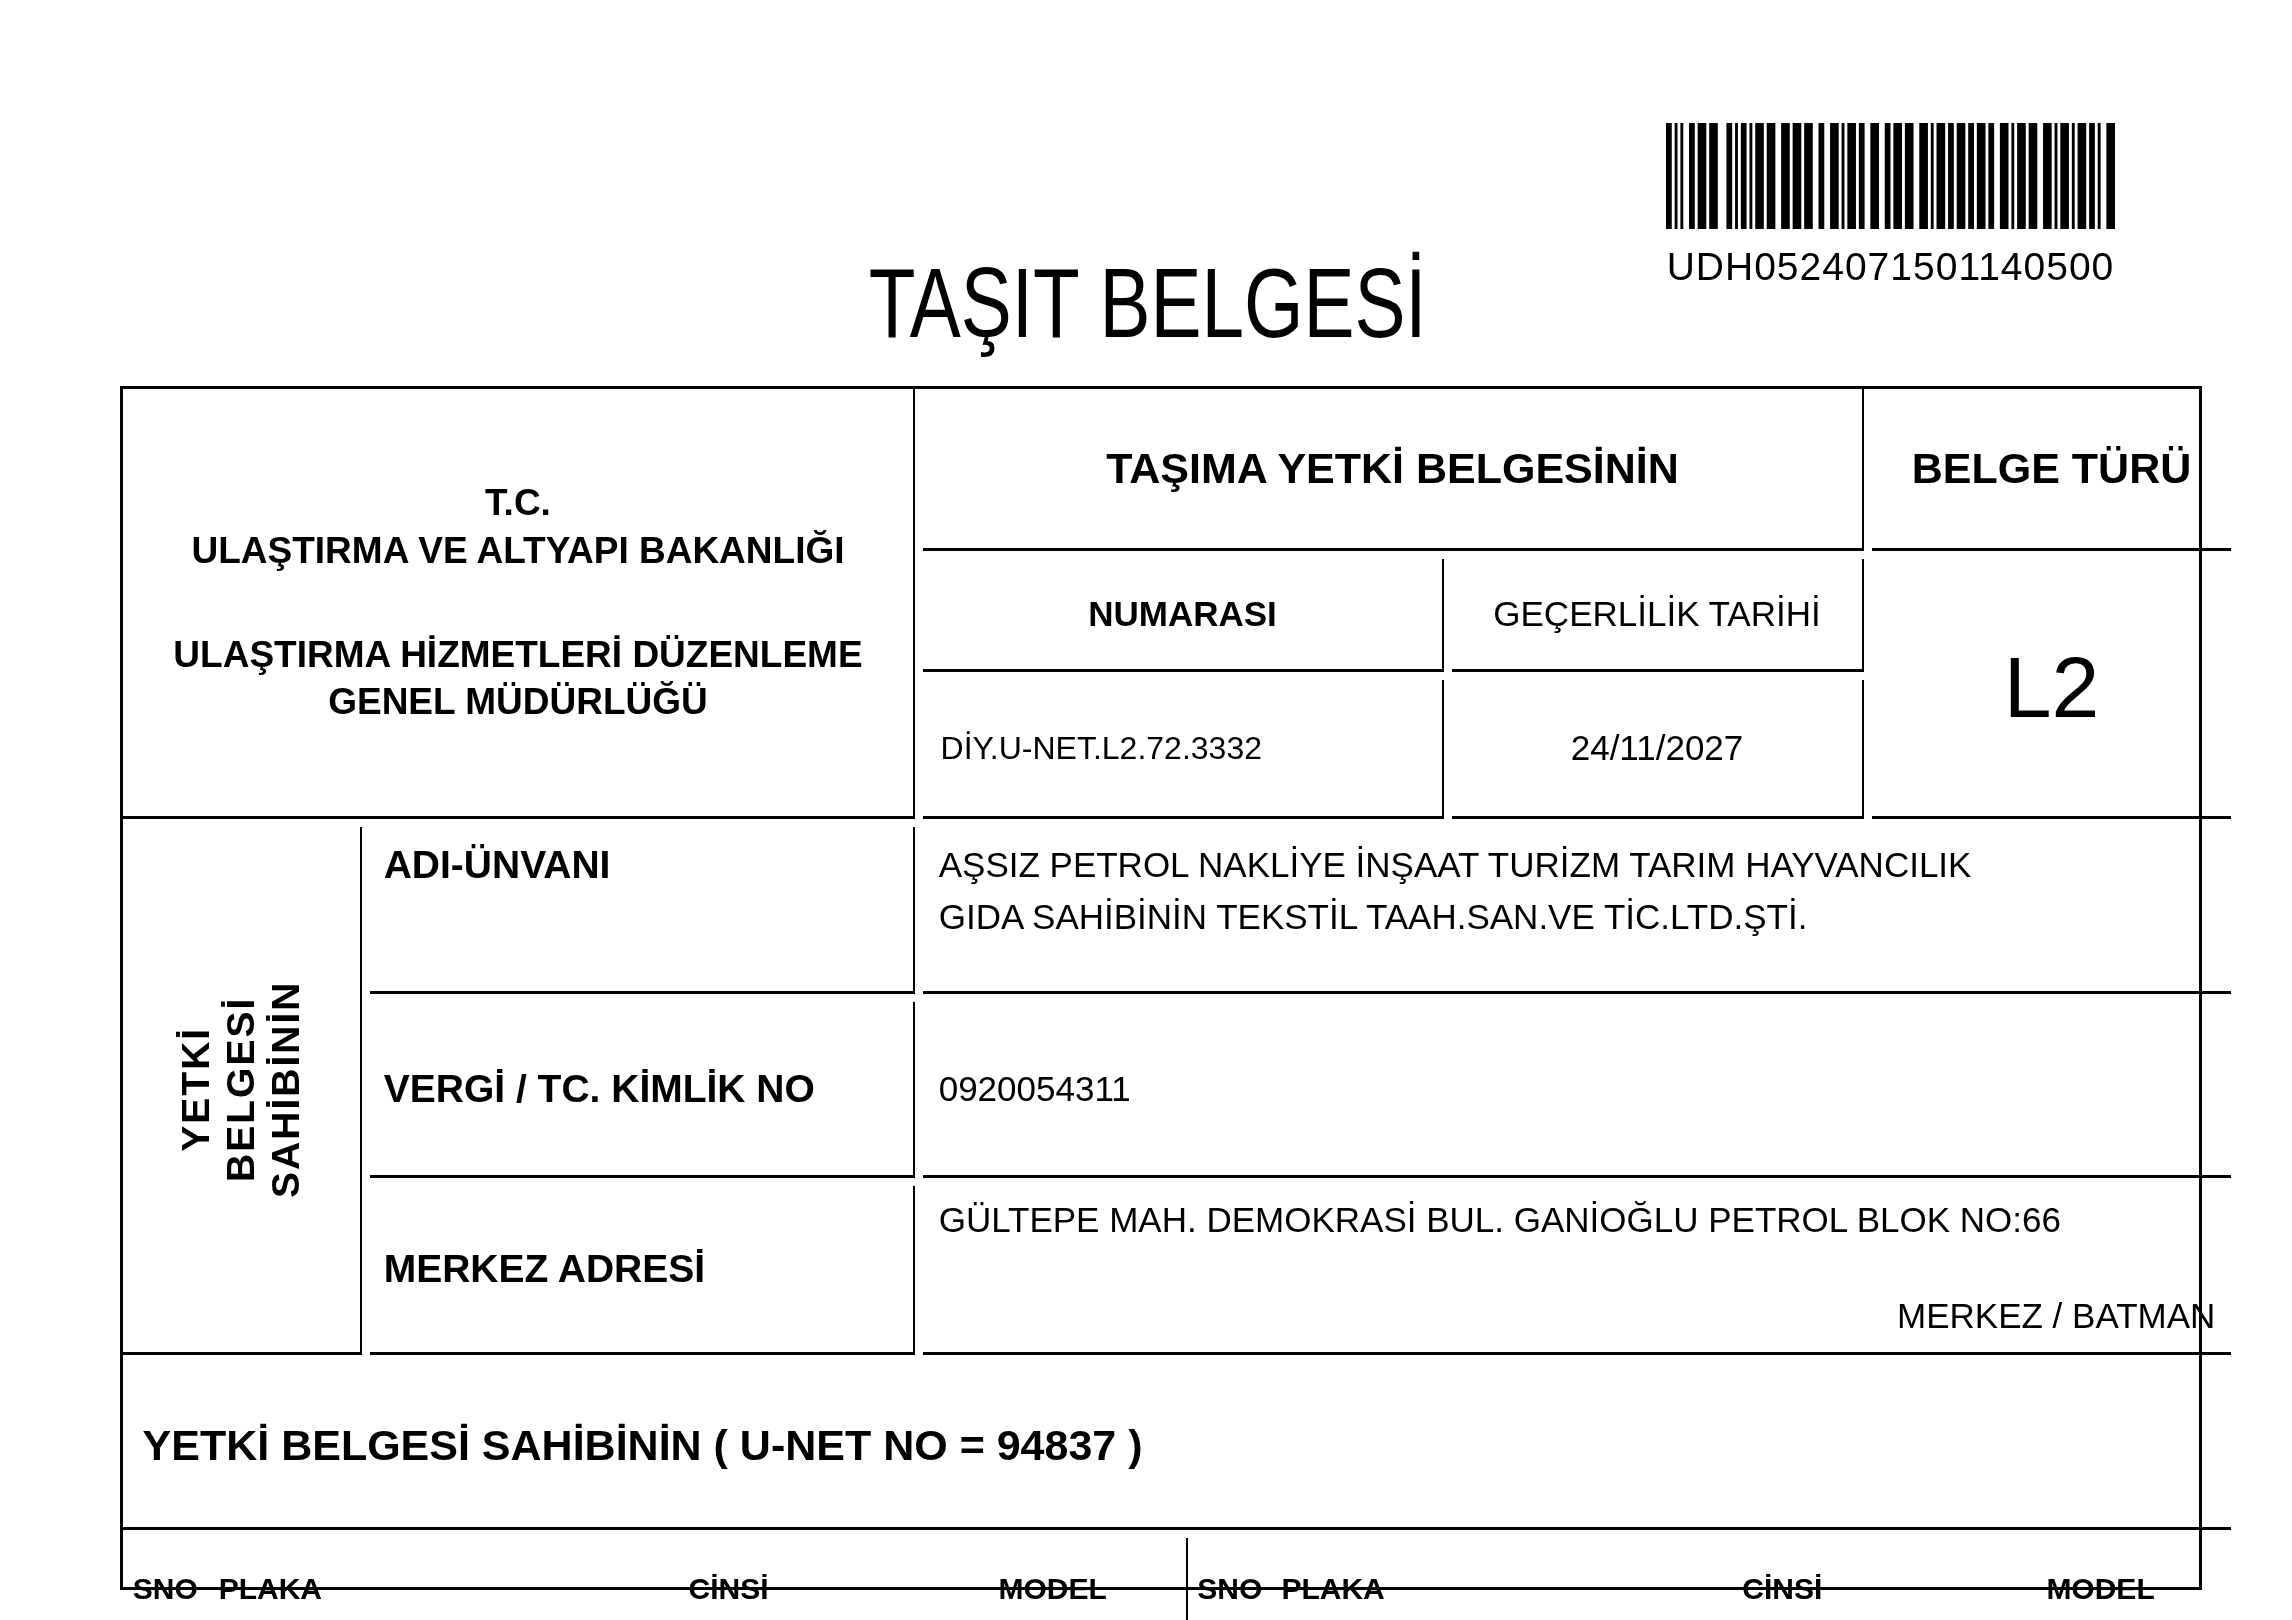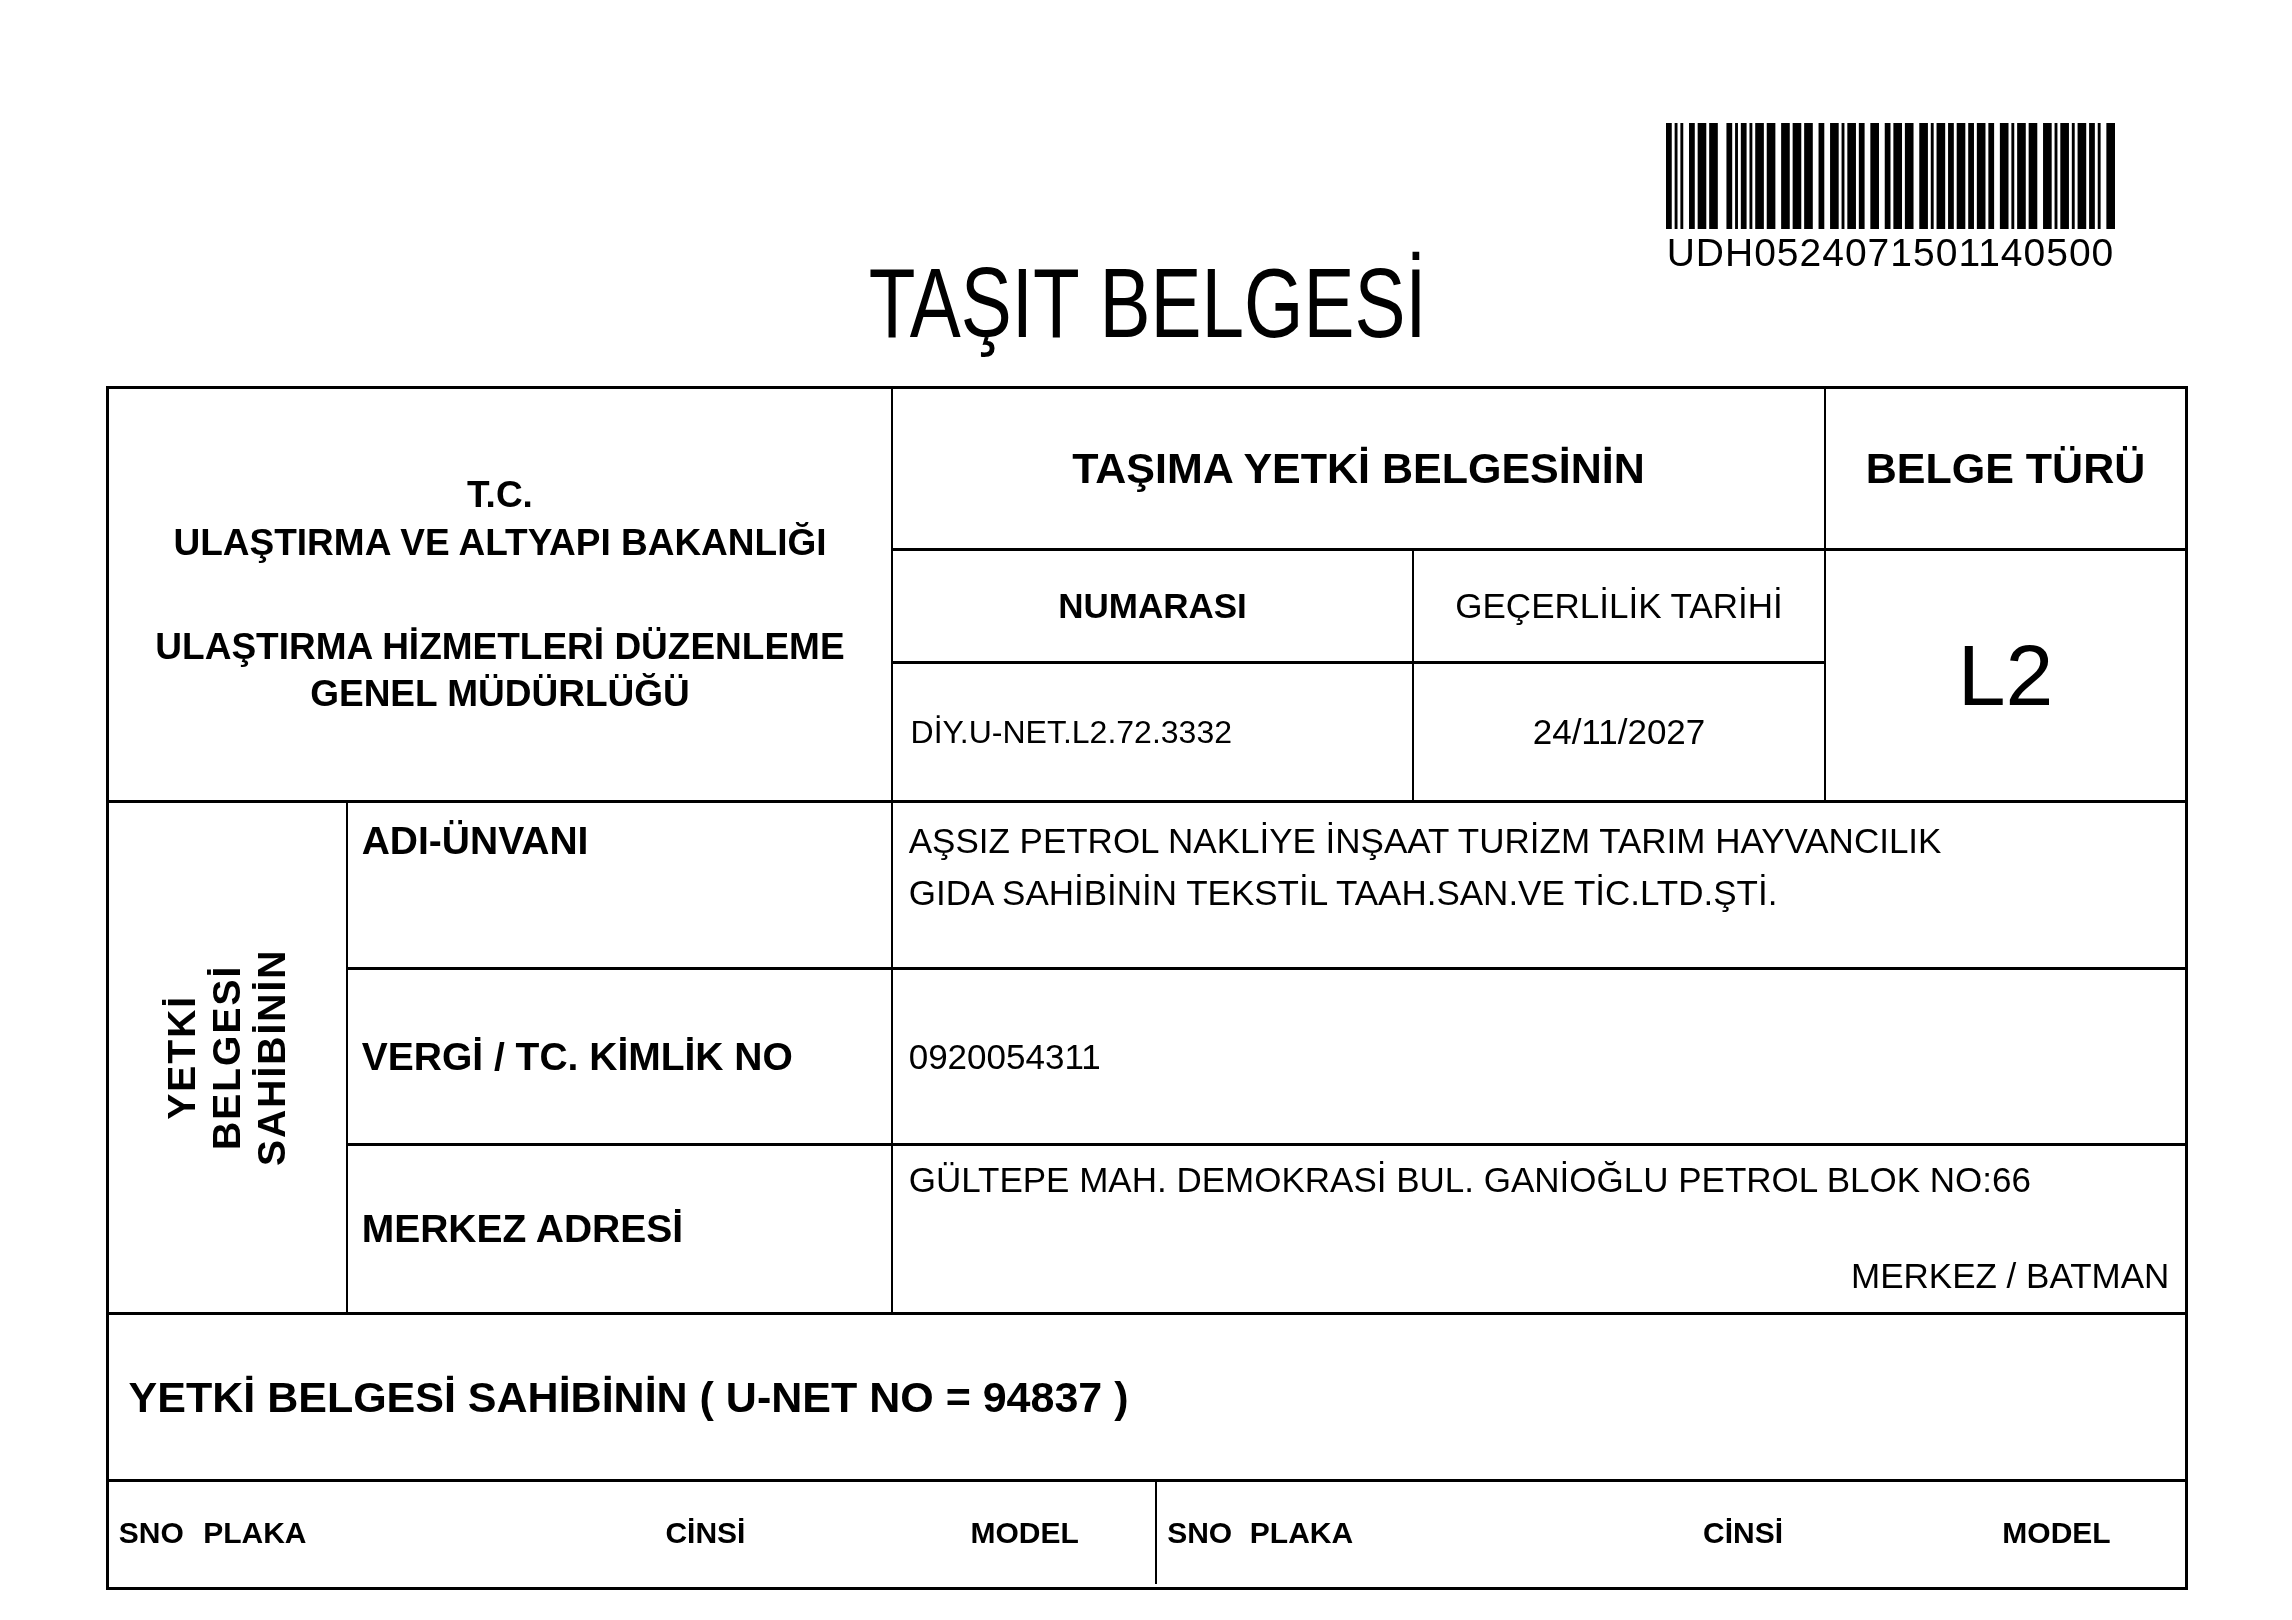--- a/index.html
+++ b/index.html
@@ -10,39 +10,40 @@
     font-family:"Liberation Sans", sans-serif;
     color:#000;
     overflow:hidden;
   }
 
   
   .barcode{position:absolute;left:1666px;top:123px;width:449px;}
   .barcode svg{display:block;width:449px;height:106px;fill:#000;}
   .barcode-text{
     text-align:center;font-size:39px;letter-spacing:1px;
-    margin-top:2px;white-space:nowrap;
+    margin-top:16px;white-space:nowrap;
   }
 
   
   .title{
     position:absolute;left:110px;top:247px;width:2076px;
     text-align:center;font-size:98px;font-weight:400;white-space:nowrap;
   }
   .title span{display:inline-block;transform:scaleX(0.78);transform-origin:center;}
 
   
   .doc-table{
-    position:absolute;left:106px;top:386px;
+    position:absolute;left:120px;top:386px;
     width:2076px;height:1198px;
     border:3.9px solid #000;
     display:grid;
     grid-template-columns:239px 545px 521px 412px 359px;
     grid-template-rows:162px 113px 139px 167px 176px 169px 167px 102px;
     box-sizing:content-box;
+    gap:8px;
   }
   .cell{box-sizing:border-box;display:flex;min-width:0;}
   .br{border-right:2.9px solid #000;}
   .bb{border-bottom:3.9px solid #000;}
 
   .c-ministry{grid-column:1/3;grid-row:1/4;flex-direction:column;align-items:center;justify-content:center;gap:57px;text-align:center;}
   .c-ministry .blk{font-weight:bold;font-size:37px;line-height:1.28;}
   .c-ministry .blk span{display:block;}
 
   .c-tasima{grid-column:3/5;grid-row:1;align-items:center;justify-content:center;font-weight:bold;font-size:43px;}

